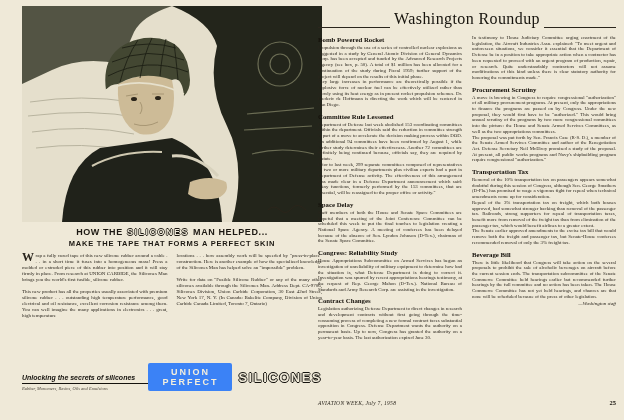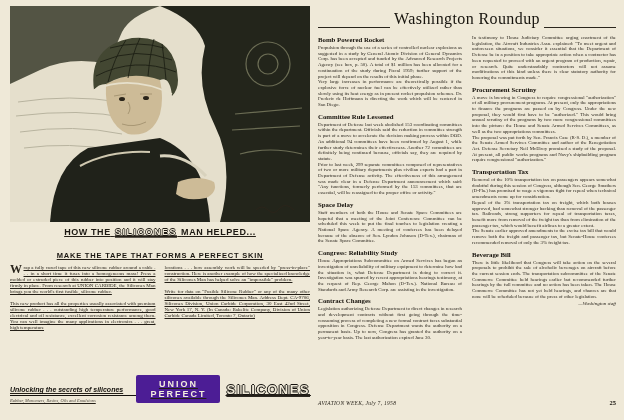--- a/index.html
+++ b/index.html
@@ -6,33 +6,33 @@
   html,body { width:624px; height:420px; overflow:hidden; }
   body {
     background:#efe9d8;
     font-family:"Liberation Serif", serif;
     color:#241f17;
     position:relative;
   }
   .page { position:absolute; inset:0; }
 
   
-  .ad { position:absolute; left:10px; top:6px; width:300px; height:406px;text-decoration:underline; }
+  .ad { position:absolute; left:22px; top:6px; width:300px; height:406px; }
   .illustration { width:300px; height:216px; display:block; }
   .ad-headline {
     margin-top:5px; text-align:center;
     font-family:"Liberation Sans", sans-serif;
     font-weight:bold; font-size:9px; letter-spacing:.6px; color:#1c1812;
   }
   .brand-outline {
     color:#efe9d8; letter-spacing:1.5px; padding:0 1px;
     text-shadow:-0.7px 0 #1c1812, 0.7px 0 #1c1812, 0 -0.7px #1c1812, 0 0.7px #1c1812;
   }
   .ad-headline2 {
-    margin-top:14px; text-align:center;
+    margin-top:2px; text-align:center;
     font-family:"Liberation Sans", sans-serif;
     font-weight:bold; font-size:7.5px; letter-spacing:.8px; color:#1c1812;
   }
   .ad-cols { display:flex; gap:9px; margin-top:5px; height:102px; overflow:hidden; }
   .ad-col {
     width:146px; font-size:5px; line-height:6px; text-align:justify;
     white-space:pre-line; color:#2a251d;
   }
   .ad-col.first::first-letter {
     font-size:12px; line-height:9px; float:left; padding-right:1.5px; font-weight:bold;
@@ -41,21 +41,21 @@
     margin-top:8px; display:flex; justify-content:space-between; align-items:flex-end;
   }
   .tagline-block { width:140px; }
   .tagline {
     font-family:"Liberation Sans", sans-serif; font-weight:bold; font-style:italic;
     font-size:7px; color:#15120d; border-bottom:1px solid #15120d; padding-bottom:2px;
   }
   .tagline-sub { margin-top:2px; font-size:4.5px; color:#4a443a; font-style:italic; }
   .logo-row { display:flex; align-items:center; gap:6px; }
   .uc-logo {
-    width:84px; height:28px; background:#4c1d95; color:#f3eedd;
+    width:84px; height:28px; background:#3b82f6; color:#f3eedd;
     display:flex; flex-direction:column; justify-content:center; align-items:center;
     font-family:"Liberation Sans", sans-serif; font-weight:bold;
     font-size:9px; line-height:10px; letter-spacing:2px; border-radius:2px;
   }
   .product-wordmark {
     font-family:"Liberation Sans", sans-serif; font-weight:bold; font-size:13px;
     letter-spacing:1.5px; color:#efe9d8;
     text-shadow:-0.9px 0 #14120d, 0.9px 0 #14120d, 0 -0.9px #14120d, 0 0.9px #14120d;
   }
 

